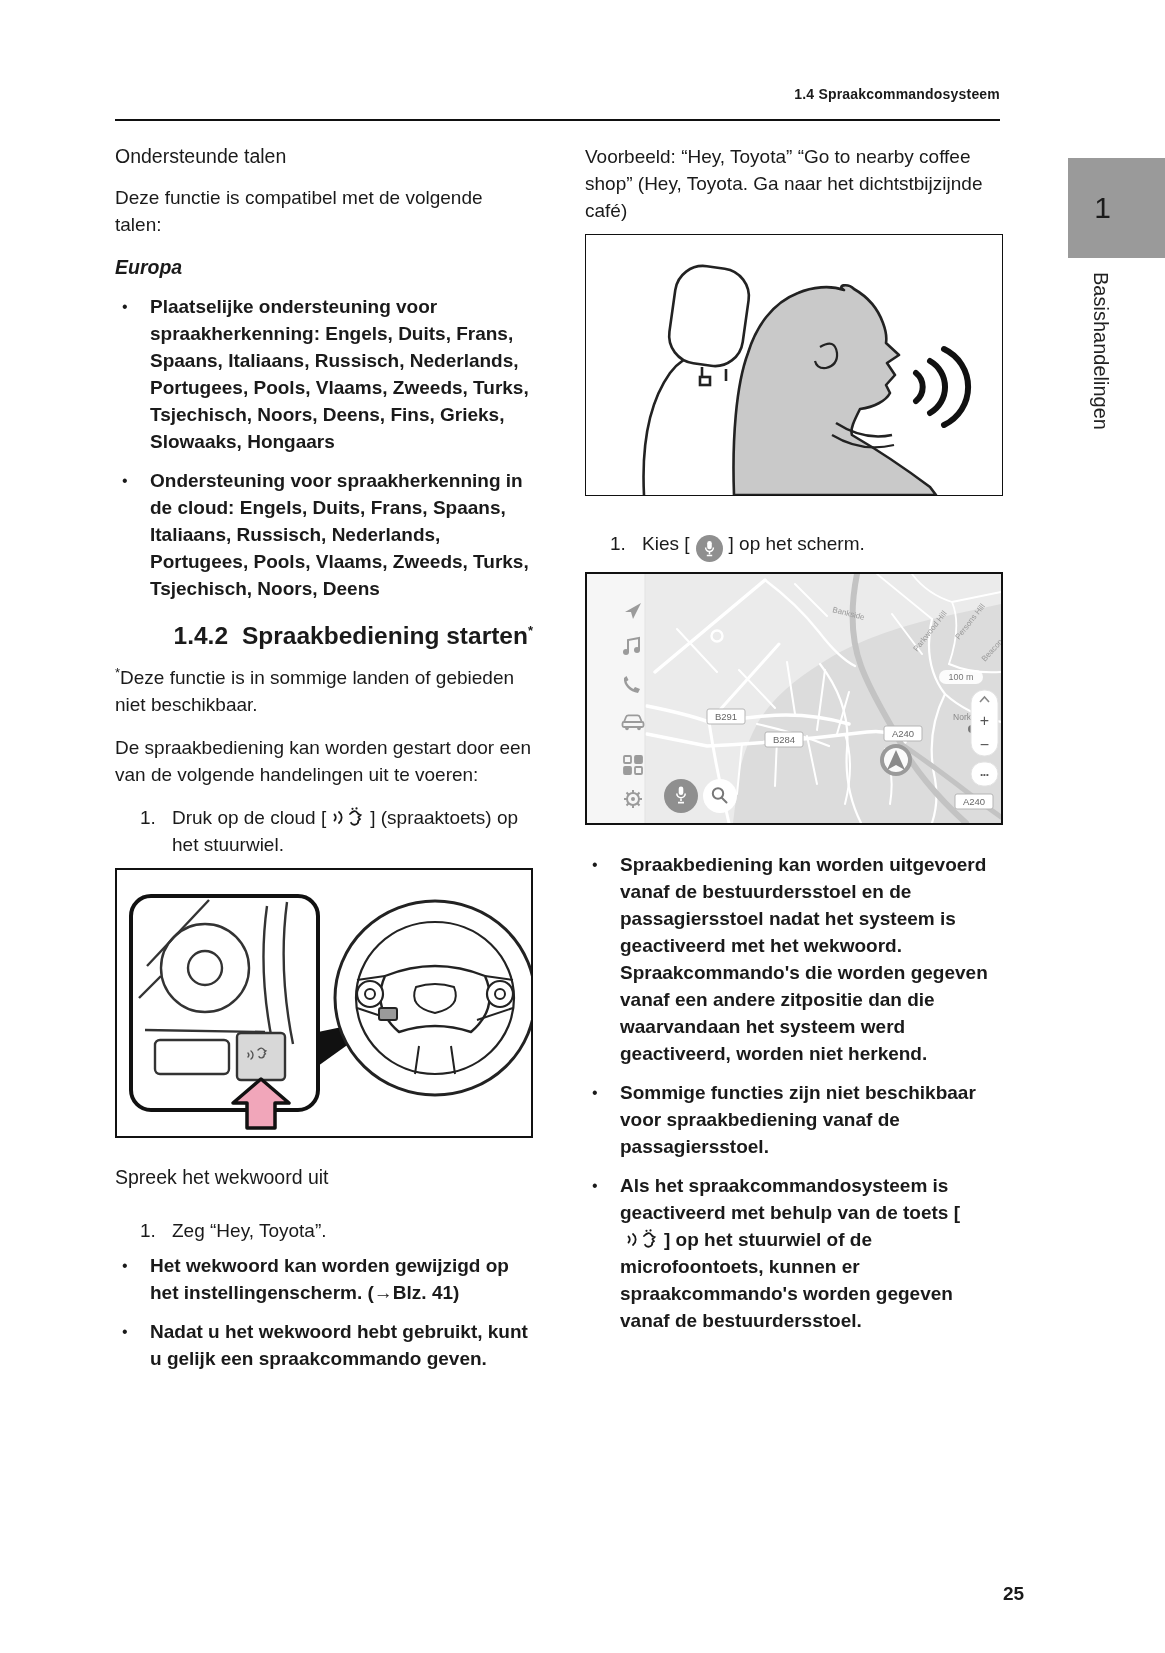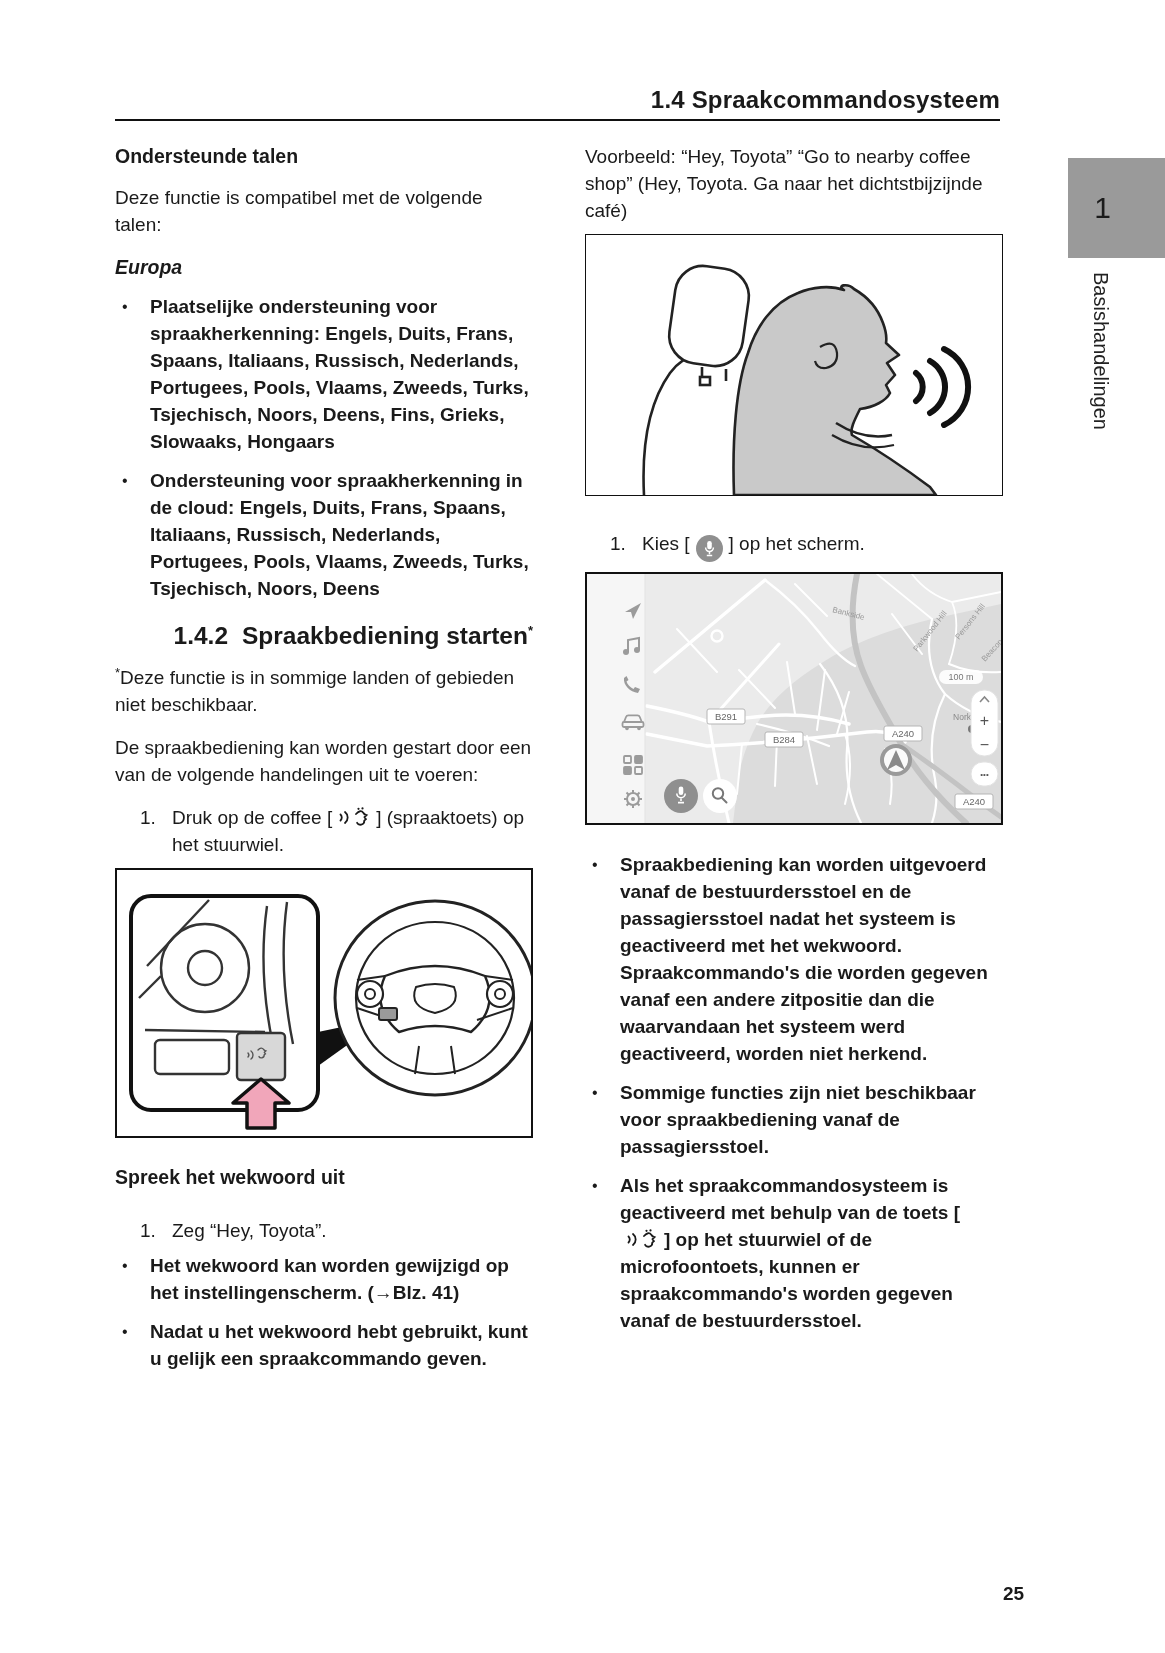--- a/index.html
+++ b/index.html
@@ -1,31 +1,31 @@
 <!DOCTYPE html>
 <html><head>
 <meta charset="utf-8">
 <style>
   html,body{margin:0;padding:0;background:#ffffff;}
   .page{position:relative;width:1165px;height:1653px;background:#fff;overflow:hidden;
         font-family:"Liberation Sans",sans-serif;color:#1a1a1a;}
   
-  .header-title{position:absolute;top:86px;right:165px;font-size:24px;font-weight:bold;letter-spacing:.2px;margin-left:28px;}
+  .header-title{position:absolute;top:86px;right:165px;font-size:14px;font-weight:bold;letter-spacing:.2px;margin-left:28px;}
   .header-rule{position:absolute;top:119px;left:115px;width:885px;height:2px;background:#111;}
   
   .chapter-box{position:absolute;top:158px;left:1068px;width:97px;height:100px;background:#9a9a9a;
                display:flex;align-items:center;justify-content:center;}
   .chapter-box span{font-size:30px;color:#1b1b1b;transform:translateX(-14px);}
   .chapter-side{position:absolute;top:272px;left:1112px;font-size:20px;color:#222;white-space:nowrap;
                 transform:rotate(90deg);transform-origin:left top;}
   
   .col{position:absolute;top:143px;width:418px;font-size:19px;line-height:27px;}
   .col-left{left:115px;}
   .col-right{left:585px;}
-  .sub{font-size:19.5px;font-weight:bold;margin:0 0 14px 0;}
+  .sub{font-size:19.5px;font-weight:normal;margin:0 0 14px 0;}
   .para{margin:0 0 16px 0;}
   .eur{font-style:italic;font-weight:bold;font-size:19.5px;margin:6px 0 12px 0;}
   .bullet{display:flex;margin:0 0 12px 0;}
   .bullet .dot{flex:none;width:35px;padding-left:7px;box-sizing:border-box;font-size:16px;}
   .bullet .btext{flex:1;font-weight:bold;}
   .step{display:flex;margin:0 0 8px 0;}
   .step .num{flex:none;width:57px;padding-left:25px;box-sizing:border-box;}
   .step .stext{flex:1;}
   .section-h{font-size:24.5px;font-weight:bold;margin:18px 0 12px 0;line-height:32px;text-align:right;}
   .section-h .gap{display:inline-block;width:14px;}
@@ -71,21 +71,21 @@
     </div>
 
     <p class="para"><sup>*</sup><span>Deze functie is in sommige landen of gebieden niet beschikbaar.</span></p>
 
     <p class="para">De spraakbediening kan worden gestart door een van de volgende handelingen uit te voeren:</p>
 
 
     <div class="step">
       <span class="num">1.</span>
       <span class="stext">
-        <span>Druk op de coffee [</span><svg class="speak-icon" viewBox="0 0 34 24">
+        <span>Druk op de cloud [</span><svg class="speak-icon" viewBox="0 0 34 24">
           <g stroke="#1a1a1a" stroke-width="1.8" fill="none" stroke-linecap="round">
             <path d="M8 7 a7 7 0 0 1 0 11"></path>
               <path d="M3.5 9.5 a4.2 4.2 0 0 1 0 6"></path>
             <path d="M19 9 q4.5 -5 7.5 -1 q.8 1.6 3 2.2 l-2 2 1.4 2 -1.6 1.4 q.2 3.4 -3 4 q-3 .6 -4.2 -1.8"></path>
           </g>
           <circle cx="21.5" cy="3.8" r="1.1" fill="#1a1a1a"></circle>
             <circle cx="25.5" cy="3.4" r="1.1" fill="#1a1a1a"></circle>
         </svg><span>] (spraaktoets) op het stuurwiel.</span>
       </span>
     </div>

